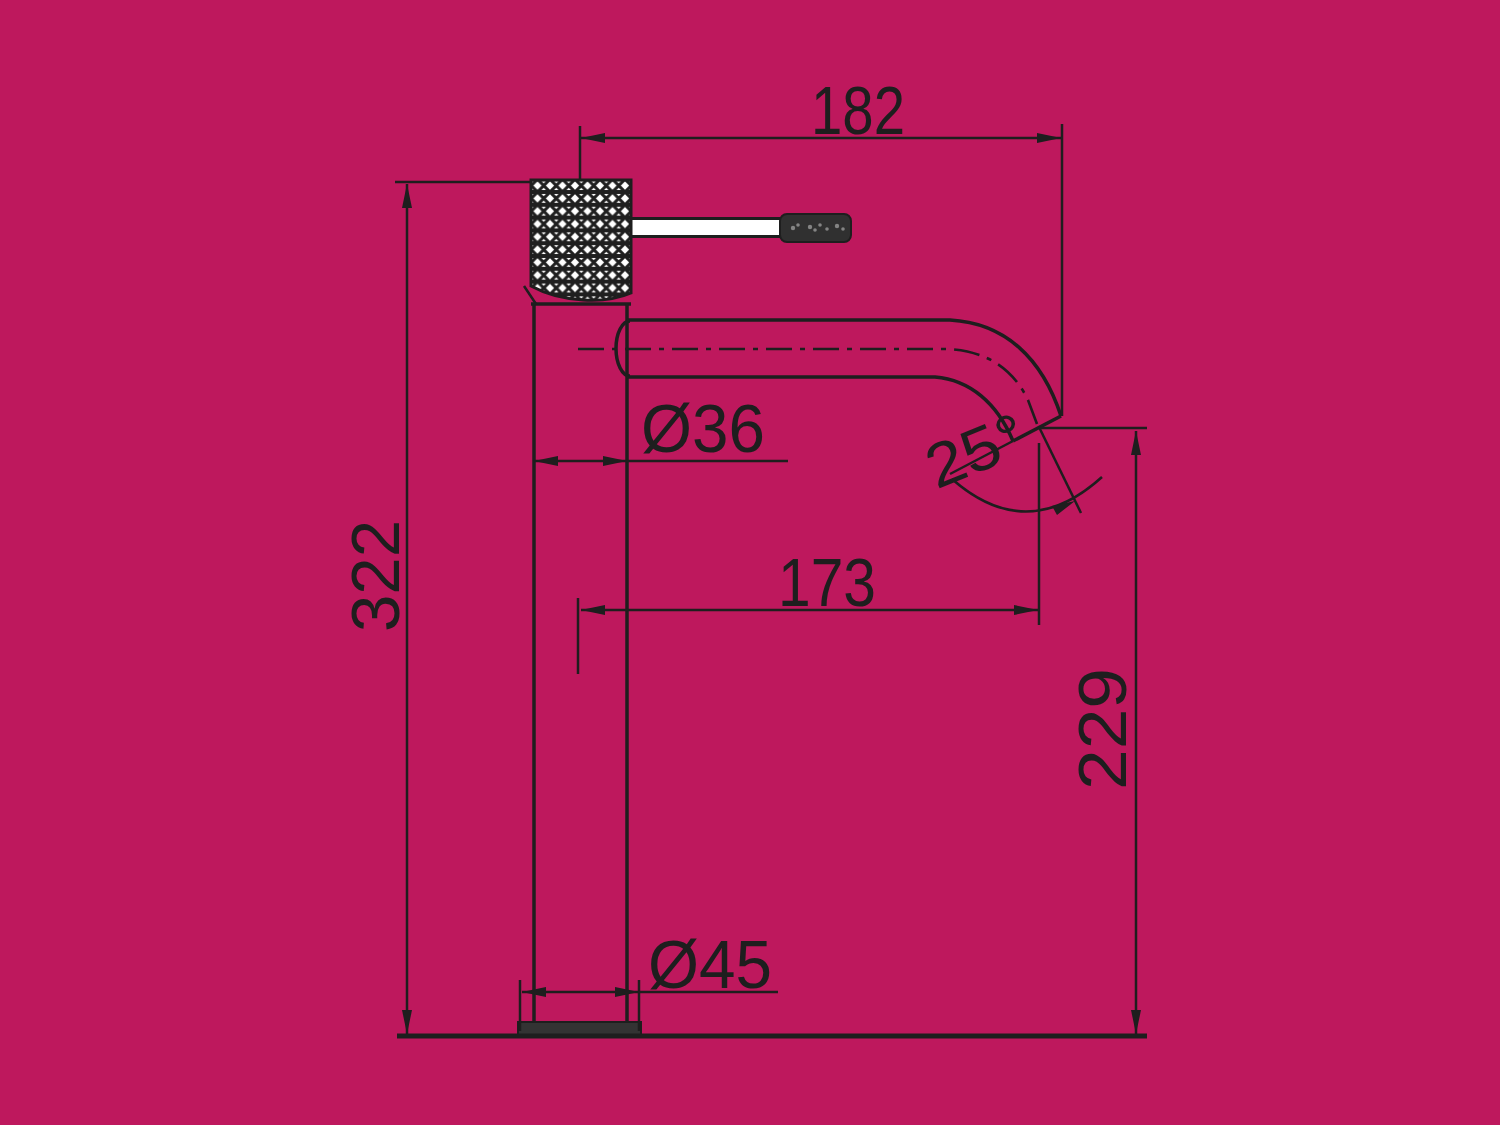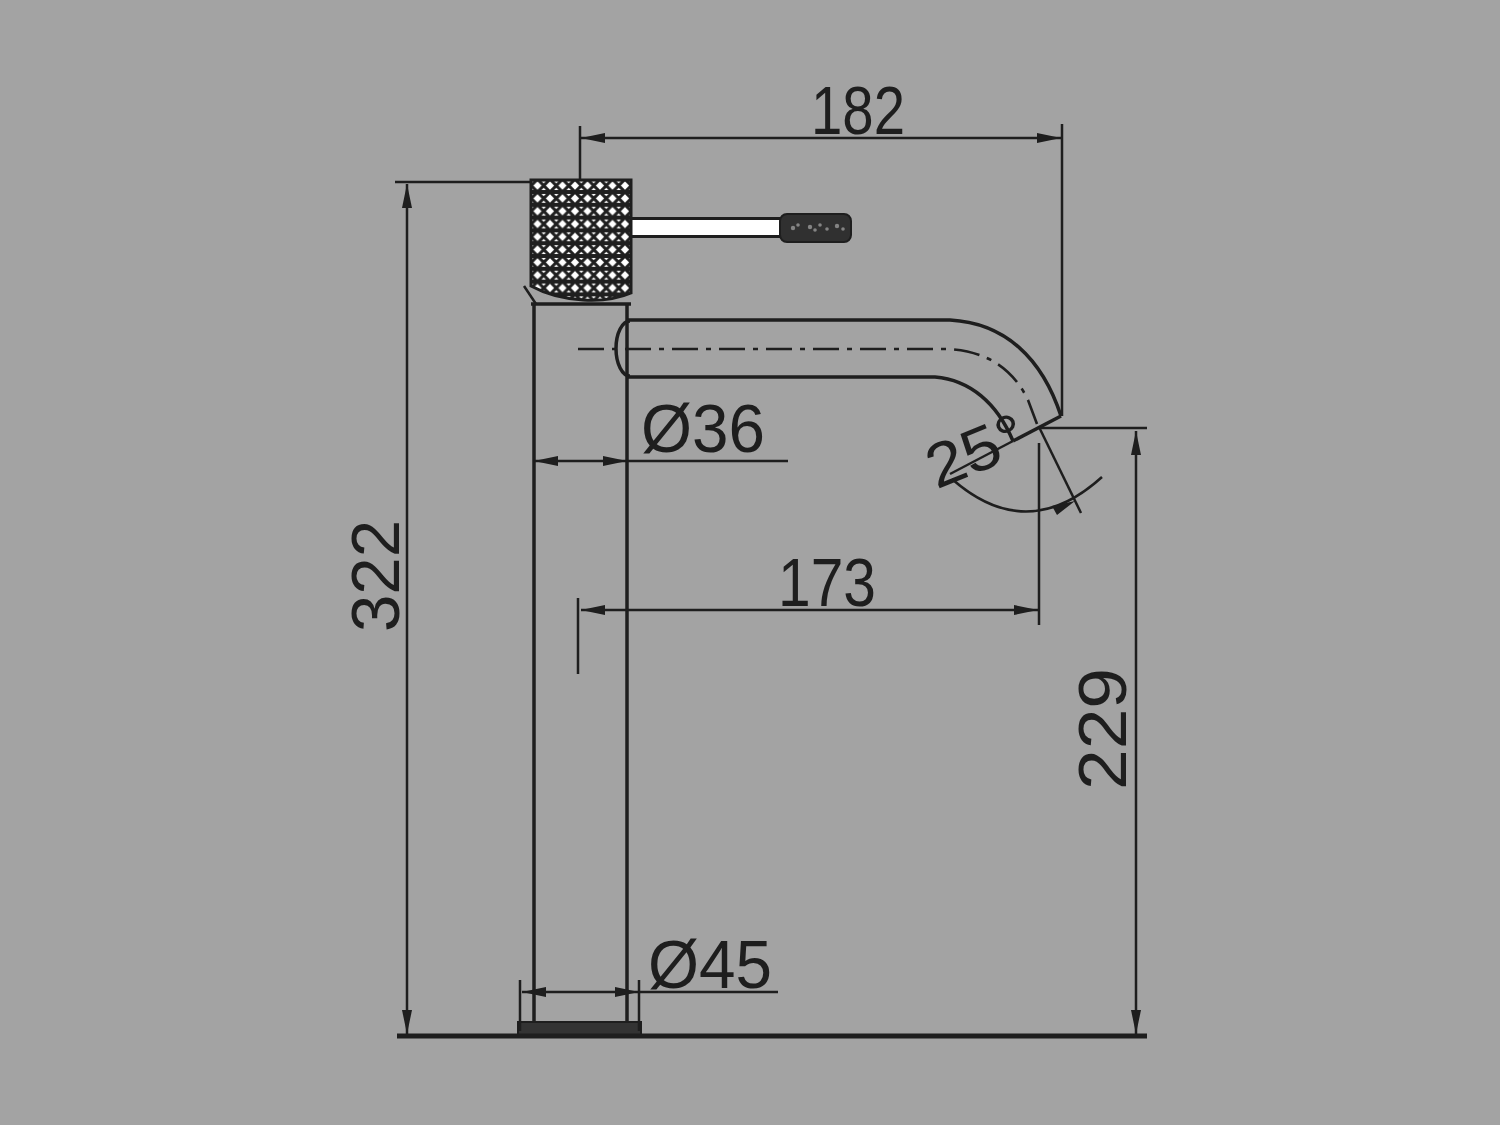--- a/index.html
+++ b/index.html
@@ -1,19 +1,19 @@
 <!DOCTYPE html>
 <html><head>
 <meta charset="utf-8">
 <style>
   html,body{margin:0;padding:0;background:#ffffff;}
   .canvas{
     position:relative;
     width:1500px;height:1125px;
-    background:#a3a3a3;
+    background:#be185d;
     overflow:hidden;
     font-family:"Liberation Sans", sans-serif;
   }
   svg{display:block}
   text.dim{
     font-family:"Liberation Sans", sans-serif;
     font-size:68px;
     fill:#1e1e1e;
   }
   text.angle{

